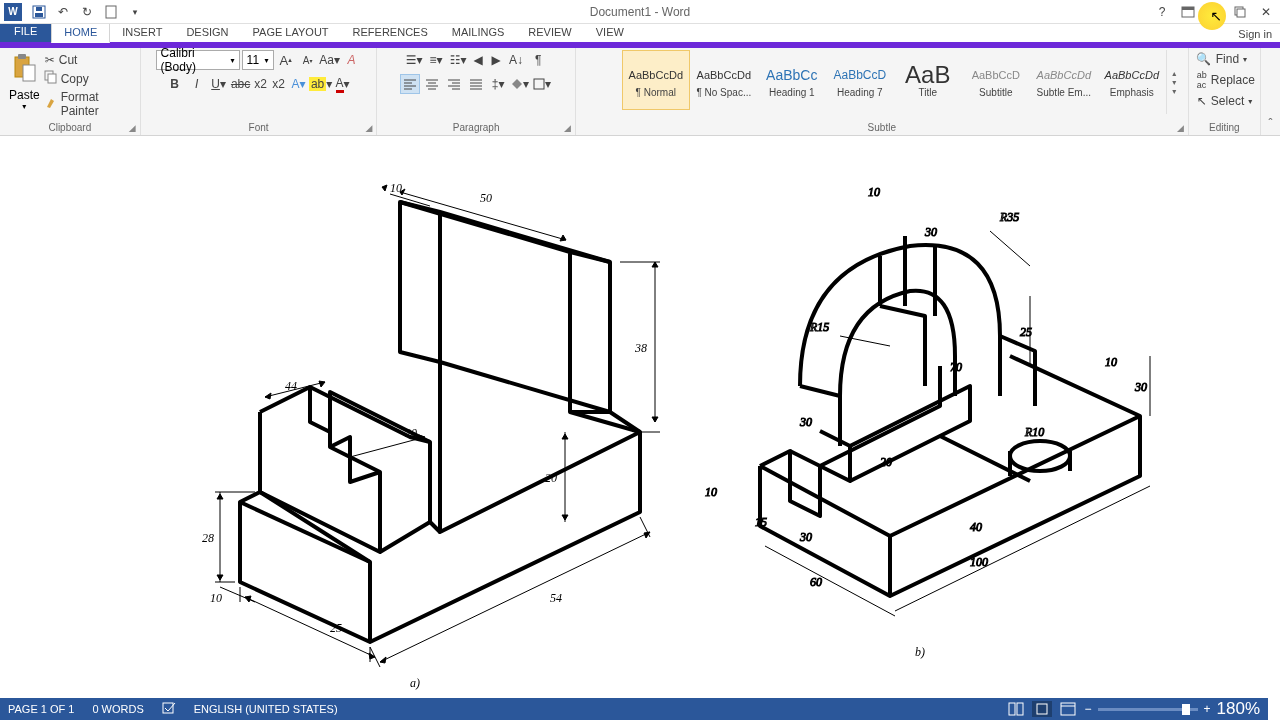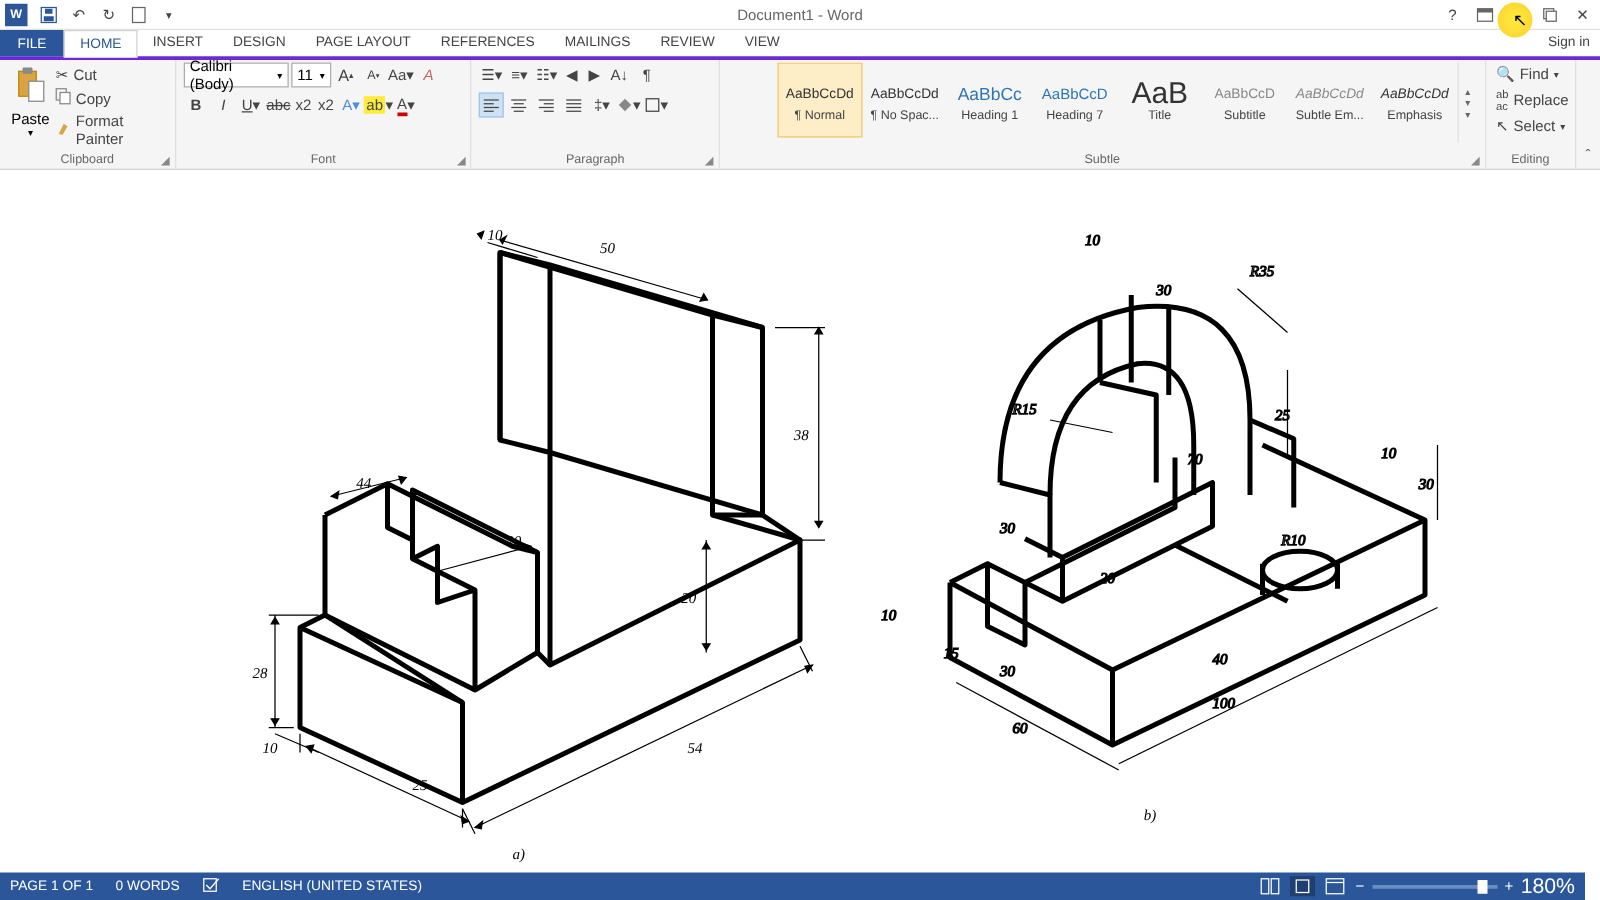--- a/index.html
+++ b/index.html
@@ -7,36 +7,36 @@
 .titlebar{height:24px;background:#fff;display:flex;align-items:center;position:relative;border-bottom:1px solid #e0e0e0;}
 .qat{display:flex;align-items:center;gap:2px;padding-left:4px;}
 .qat-btn{width:22px;height:22px;display:flex;align-items:center;justify-content:center;color:#444;cursor:pointer;}
 .word-icon{width:18px;height:18px;background:#2b579a;color:#fff;display:flex;align-items:center;justify-content:center;font-size:10px;font-weight:bold;margin-right:4px;}
 .title-text{position:absolute;left:50%;transform:translateX(-50%);color:#666;}
 .win-controls{margin-left:auto;display:flex;align-items:center;gap:2px;padding-right:2px;}
 .win-btn{width:24px;height:20px;display:flex;align-items:center;justify-content:center;color:#444;cursor:pointer;}
 .highlight{position:absolute;right:54px;top:2px;width:28px;height:28px;background:radial-gradient(circle,#ffeb3b 0%,#fdd835 70%,transparent 100%);border-radius:50%;z-index:5;}
 .cursor{position:absolute;right:58px;top:8px;z-index:6;font-size:14px;}
 .signin{position:absolute;right:8px;top:28px;color:#444;font-size:11px;}
-.tabs{height:24px;background:#fff;display:flex;border-bottom:3px solid #6d28d9;}
+.tabs{height:24px;background:#fff;display:flex;align-items:flex-end;border-bottom:6px solid #6d28d9;}
 .tab{padding:4px 12px;color:#444;cursor:pointer;text-transform:uppercase;font-size:11px;}
 .tab.file{background:#2b579a;color:#fff;padding:5px 14px;}
 .tab.active{background:#fff;color:#2b579a;border:1px solid #d4d4d4;border-bottom:1px solid #fff;margin-bottom:-1px;}
 .ribbon{height:88px;background:#f5f5f5;border-bottom:1px solid #d4d4d4;display:flex;}
 .group{border-right:1px solid #e0e0e0;padding:2px 6px;display:flex;flex-direction:column;position:relative;}
 .group-label{position:absolute;bottom:2px;left:0;right:0;text-align:center;color:#666;font-size:10px;}
 .group-launcher{position:absolute;bottom:2px;right:4px;color:#888;font-size:9px;cursor:pointer;}
 .clipboard-group{width:146px;}
 .paste-btn{display:flex;flex-direction:column;align-items:center;width:40px;cursor:pointer;}
 .paste-icon{width:32px;height:38px;display:flex;align-items:center;justify-content:center;}
 .clip-actions{display:flex;flex-direction:column;gap:2px;margin-top:2px;}
 .clip-action{display:flex;align-items:center;gap:4px;color:#444;cursor:pointer;padding:1px 2px;}
 .clip-row{display:flex;}
 .font-group{width:246px;}
-.font-row{display:flex;gap:2px;align-items:center;margin-bottom:4px;}
+.font-row{display:flex;gap:2px;align-items:center;margin-bottom:4px;justify-content:center;}
 .font-name{width:84px;height:20px;border:1px solid #ababab;background:#fff;padding:0 4px;font-size:11px;display:flex;align-items:center;}
 .font-size{width:32px;height:20px;border:1px solid #ababab;background:#fff;padding:0 4px;font-size:11px;display:flex;align-items:center;}
 .fbtn{width:20px;height:20px;display:flex;align-items:center;justify-content:center;color:#444;cursor:pointer;}
 .fbtn.sm{width:16px;}
 .para-group{width:206px;}
 .styles-group{flex:1;display:flex;flex-direction:column;}
 .styles-row{display:flex;height:64px;overflow:hidden;padding-left:40px;}
 .style-item{width:68px;height:60px;border:1px solid transparent;display:flex;flex-direction:column;align-items:center;justify-content:center;cursor:pointer;padding:2px;}
 .style-item.selected{border:1px solid #f0c869;background:#fdeec8;}
 .style-preview{font-size:11px;color:#333;height:24px;display:flex;align-items:center;}

